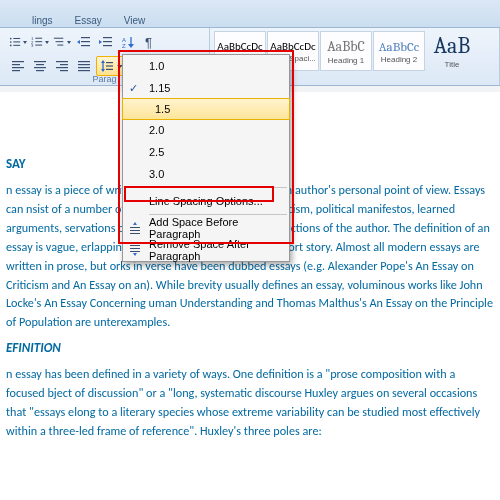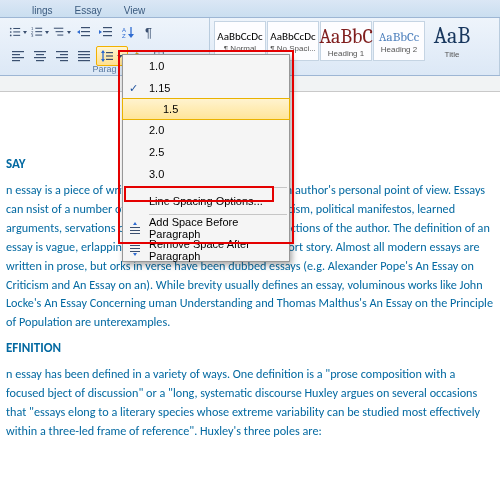--- a/index.html
+++ b/index.html
@@ -1,42 +1,42 @@
 <!DOCTYPE html>
 <html><head>
 <meta charset="utf-8">
 <style>
   * { margin: 0; padding: 0; box-sizing: border-box; font-family: "Segoe UI", Tahoma, sans-serif; }
   body { width: 500px; height: 500px; overflow: hidden; background: #fff; position: relative; }
-  .tabbar { height: 18px; background: linear-gradient(#dbe7f5,#cadef0); display:flex; align-items:flex-end; padding-left:30px; gap:18px; font-size:10px; color:#3b5b7f; border-bottom:1px solid #9db6d4;}
+  .tabbar { height: 28px; background: linear-gradient(#dbe7f5,#cadef0); display:flex; align-items:flex-end; padding-left:30px; gap:18px; font-size:10px; color:#3b5b7f; border-bottom:1px solid #9db6d4;}
   .tabbar span { padding:2px 2px 1px 2px; }
   .ribbon { height: 58px; background: linear-gradient(#eef4fb,#dce8f6); border-bottom:1px solid #9db6d4; display:flex; position:relative;}
   .group { border-right:1px solid #b9ccde; padding:4px 8px 14px 8px; position:relative; display:flex; flex-wrap:wrap; align-content:flex-start; gap:2px;}
   .group-label { position:absolute; bottom:1px; left:0; right:0; text-align:center; font-size:9px; color:#5a7aa0;}
   .rbtn { width:20px; height:20px; display:flex; align-items:center; justify-content:center; border:1px solid transparent; border-radius:2px;}
   .rbtn svg{ width:14px; height:14px; }
   .highlighted { border:1px solid #f2b100 !important; background: linear-gradient(#fff5d3,#ffe08f) !important; width:32px; justify-content:flex-start; padding-left:3px;}
   .arrowdn{ width:0;height:0;border-left:3px solid transparent;border-right:3px solid transparent;border-top:3px solid #3b5070; margin-left:3px;}
   .smarrow{width:0;height:0;border-left:2.5px solid transparent;border-right:2.5px solid transparent;border-top:3px solid #3b5070; margin-left:2px;}
   .styles-group{ flex:1; display:flex; align-items:flex-start; gap:1px; padding:3px 4px 14px 4px;}
   .style-box{ width:52px; height:40px; border:1px solid #c5d4e3; background:#fdfdff; display:flex; flex-direction:column; align-items:center; justify-content:center; font-size:8px; color:#444;}
   .style-box .prev{ font-family: Cambria, serif; font-size:14px; color:#17365d;}
   .style-box .lbl{ font-size:8px; color:#555; margin-top:1px;}
   .ruler{ height:16px; background:#f1f3f4; border-bottom:1px solid #c9c9c9; position:relative;}
   .doc-area{ position:absolute; top:92px; left:0; right:0; bottom:0; background:#fff; padding:0 6px; overflow:hidden;}
   .doc-area p, .doc-area h3{ font-family: Calibri, sans-serif; color:#0369a1; }
   .doc-area h3{ font-size:13px; font-weight:bold; margin:64px 0 10px 0;}
-  .doc-area h3.def{ margin-top:4px;}
+  .doc-area h3.def{ margin-top:4px;font-style:italic;}
   .doc-area p{ font-size:12.2px; line-height:1.55; margin-bottom:8px;}
   
   .dropdown{ position:absolute; top:54px; left:122px; width:168px; background:#f5f5f5; border:1px solid #979797; box-shadow:2px 3px 6px rgba(0,0,0,0.35); z-index:50; font-size:11px;}
   .dd-redbox{ position:absolute; top:50px; left:118px; width:176px; height:194px; border:2px solid #e40000; z-index:60; pointer-events:none;}
   .dd-row{ display:flex; align-items:center; height:22px; padding-left:26px; position:relative; }
   .dd-row .chk{ position:absolute; left:6px; font-size:11px; color:#1b4f9c;}
-  .dd-row.hover{ background:linear-gradient(#fff3cf,#ffe599); border:1px solid #e9b200; margin:-1px; padding-left:40px;}
+  .dd-row.hover{ background:linear-gradient(#fff3cf,#ffe599); border:1px solid #e9b200; margin:-1px; padding-left:32px;}
   .dd-sep{ height:1px; background:#c6c6c6; margin:2px 2px 2px 26px;}
   .dd-icon{ position:absolute; left:4px; width:16px; height:16px; display:flex; align-items:center; justify-content:center;}
   .dd-redinner{ position:absolute; top:186px; left:124px; width:150px; height:16px; border:2px solid #e40000; z-index:61; pointer-events:none;}
   .dialog-launcher{position:absolute;right:2px;bottom:2px;width:10px;height:10px;border:1px solid #8ea6c1;font-size:7px;line-height:8px;text-align:center;color:#5a7aa0;}
 </style>
 </head>
 <body>
 
 <div class="tabbar">
   <span>lings</span>
@@ -173,21 +173,21 @@
   <div class="group styles-group">
     <div class="style-box">
         <span class="prev" style="color:#000;font-size:11px;font-family:Calibri">AaBbCcDc</span>
         <span class="lbl">¶ Normal</span>
       </div>
     <div class="style-box">
         <span class="prev" style="color:#000;font-size:11px;font-family:Calibri">AaBbCcDc</span>
         <span class="lbl">¶ No Spaci...</span>
       </div>
     <div class="style-box">
-        <span class="prev" style="color:#7f1d1d;font-size:20px">AaBbC</span>
+        <span class="prev" style="color:#737373;font-size:14px">AaBbC</span>
         <span class="lbl">Heading 1</span>
       </div>
     <div class="style-box">
         <span class="prev" style="color:#4f81bd;font-size:13px">AaBbCc</span>
         <span class="lbl">Heading 2</span>
       </div>
     <div class="style-box" style="border:none;background:transparent">
         <span class="prev" style="color:#17365d;font-size:22px">AaB</span>
         <span class="lbl">Title</span>
       </div>

